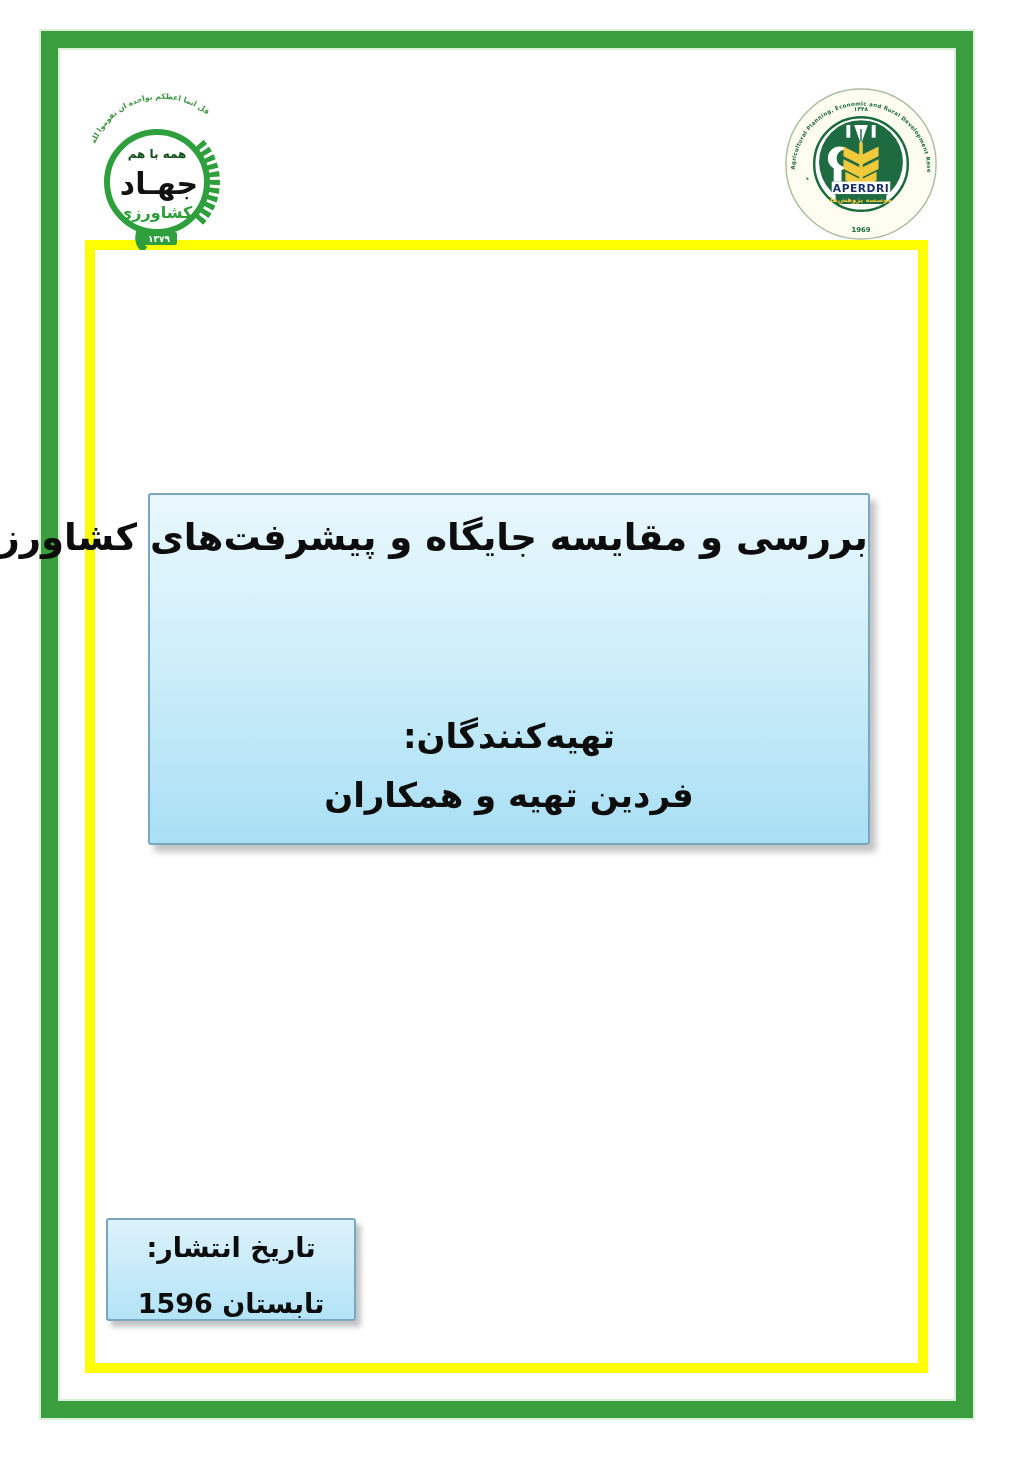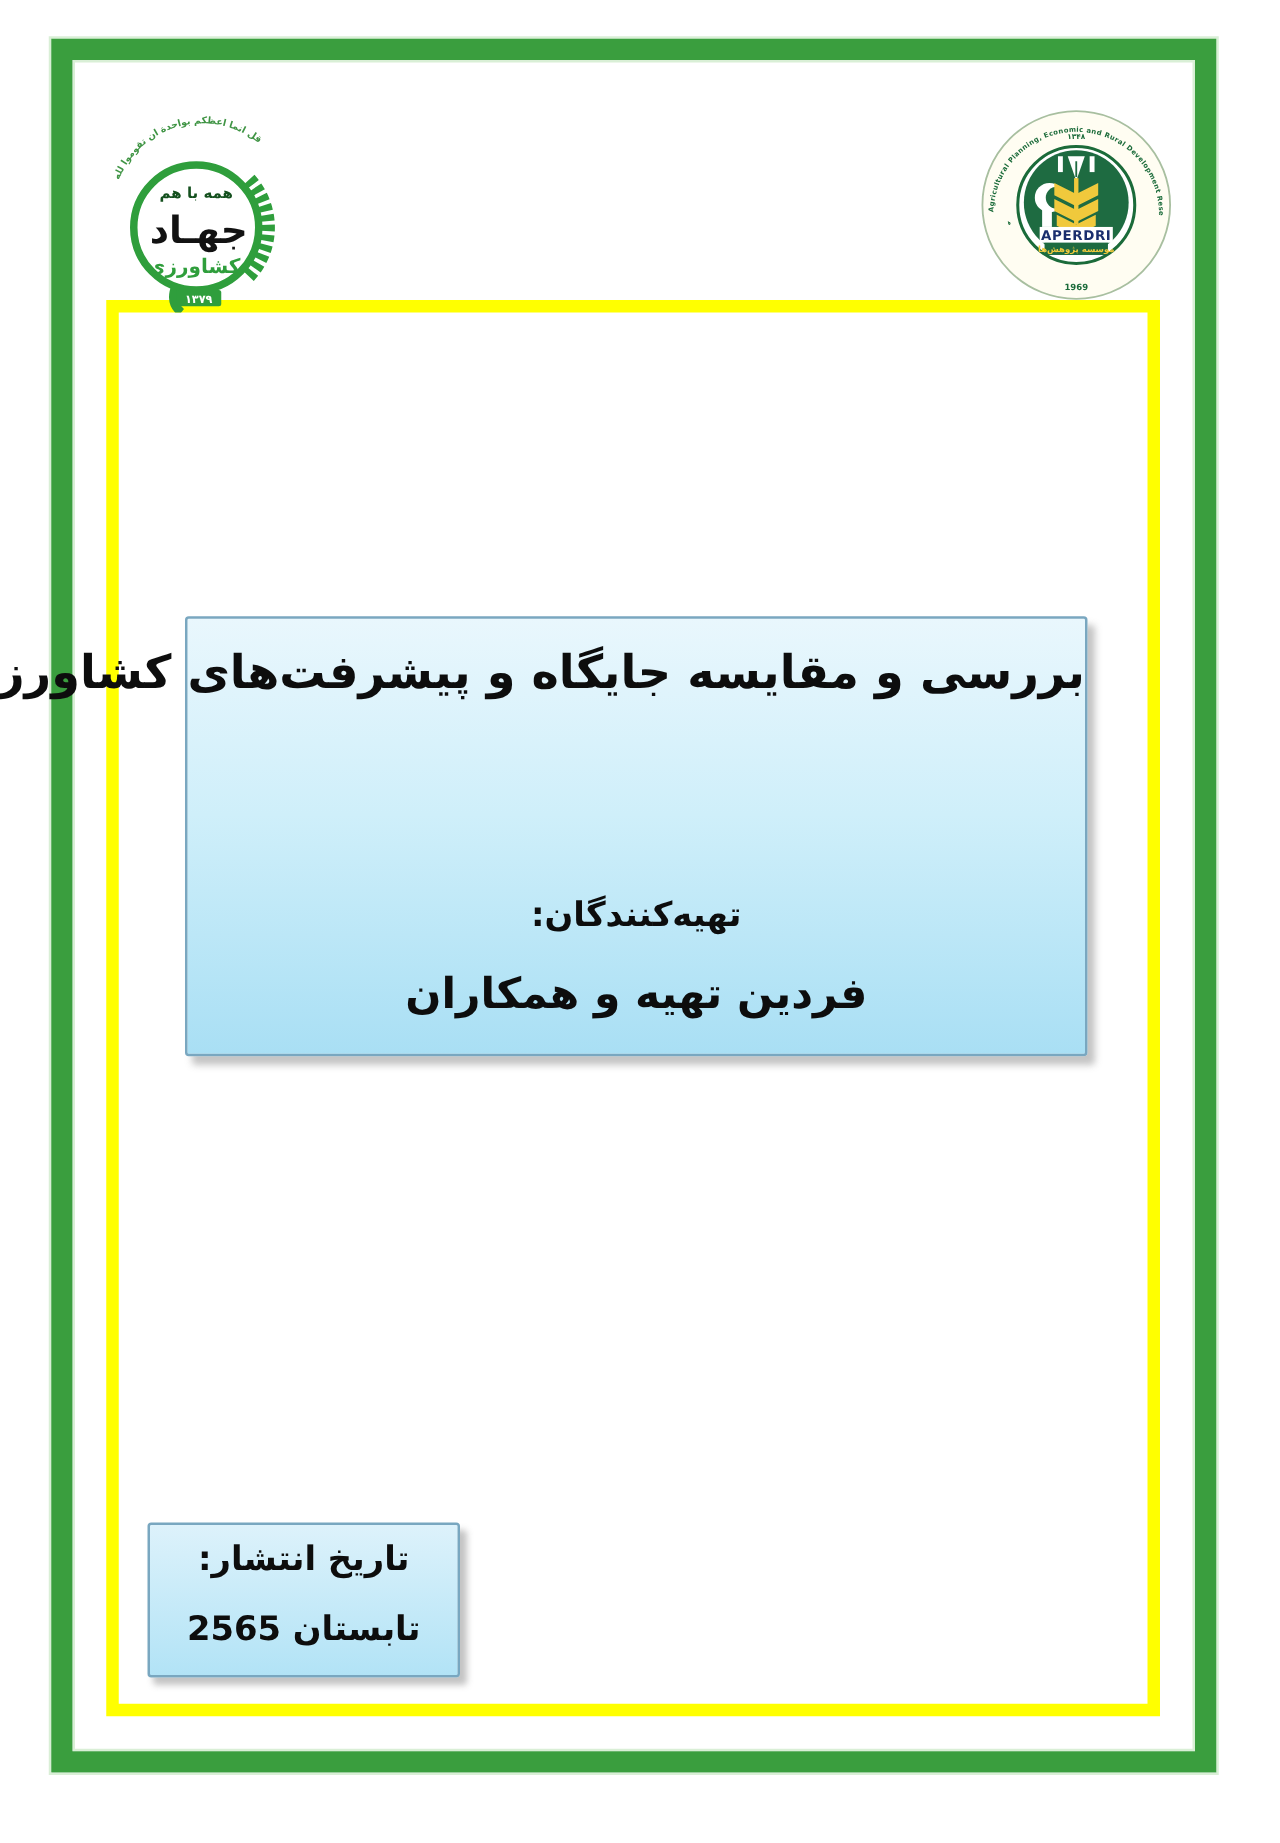--- a/index.html
+++ b/index.html
@@ -32,25 +32,25 @@
     box-shadow:6px 7px 6px rgba(125,125,125,0.45);
     box-sizing:border-box;direction:rtl;
   }
   .title-line{
     position:absolute;left:0;width:100%;text-align:center;
     font-weight:bold;color:#0d0d0d;line-height:1.15;
     letter-spacing:0;white-space:nowrap;
   }
   .t1{top:22px;font-size:37px;}
   .t2{top:90px;font-size:37px;}
-  .t3{top:222px;font-size:27px;}
+  .t3{top:222px;font-size:34px;}
   .t4{top:281px;font-size:34px;}
 
   .date-box{
-    position:absolute;left:118px;top:1218px;width:250px;height:124px;
+    position:absolute;left:106px;top:1218px;width:250px;height:103px;
     background:linear-gradient(180deg,#ddf2fb 0%,#c3e9f8 60%,#b2e3f6 100%);
     border:2px solid #79a7c0;border-radius:3px;
     box-shadow:5px 6px 5px rgba(125,125,125,0.45);
     box-sizing:border-box;direction:rtl;
   }
   .date-line{
     position:absolute;left:0;width:100%;text-align:center;
     font-weight:bold;color:#0d0d0d;white-space:nowrap;
   }
   .d1{top:12px;font-size:27px;}
@@ -117,16 +117,16 @@
   </svg>
 
   <div class="title-box">
     <div class="title-line t1">بررسی و مقایسه جایگاه و پیشرفت‌های کشاورزی</div>
     <div class="title-line t3">تهیه‌کنندگان:</div>
     <div class="title-line t4">فردین تهیه و همکاران</div>
   </div>
 
   <div class="date-box">
     <div class="date-line d1">تاریخ انتشار:</div>
-    <div class="date-line d2">تابستان 2565</div>
+    <div class="date-line d2">تابستان 1596</div>
   </div>
 
 </div>
 
 </body></html>

